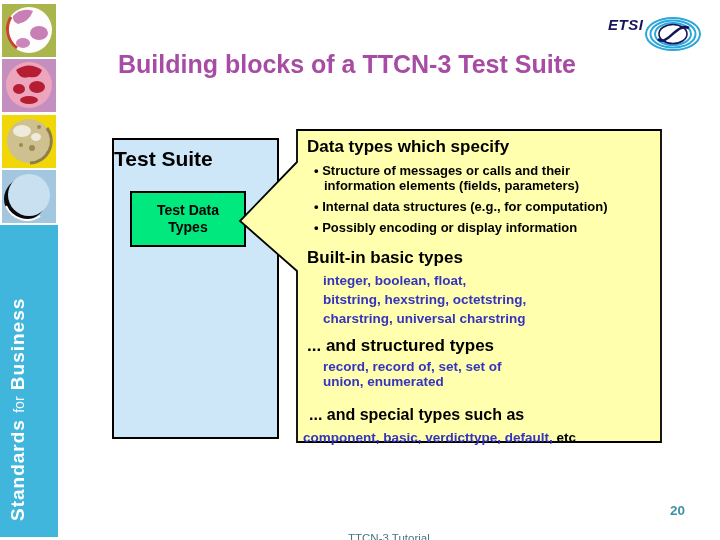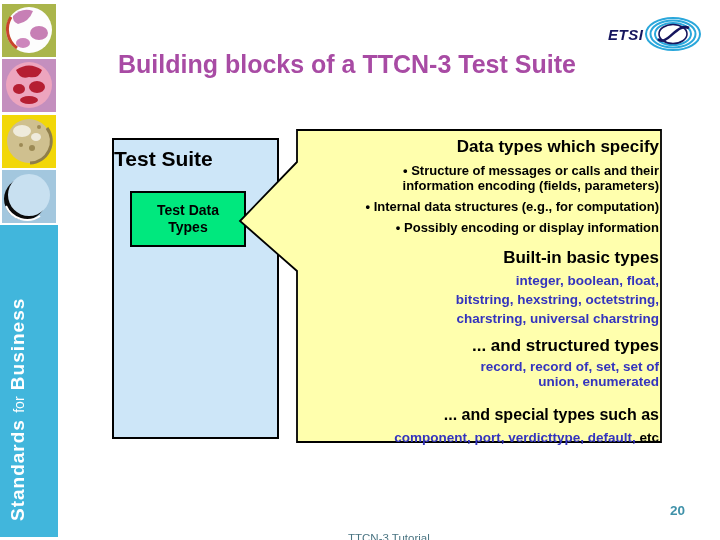--- a/index.html
+++ b/index.html
@@ -21,21 +21,21 @@
     white-space:nowrap;
   }
   .tagline .for{font-size:14px;font-weight:normal;letter-spacing:0;}
   
   .title{
     position:absolute;left:118px;top:50px;
     font-size:25px;font-weight:bold;color:var(--purple,#A84BA4);
     white-space:nowrap;
   }
   .logo{
-    position:absolute;left:608px;top:16px;display:flex;align-items:center;gap:1px;
+    position:absolute;left:608px;top:16px;display:flex;align-items:flex-start;gap:1px;
   }
   .logo .etsi-text{
     font-size:15px;font-weight:bold;font-style:italic;
     color:var(--navy,#16165E);letter-spacing:0.5px;
   }
   
   .suite-box{
     position:absolute;left:112px;top:138px;width:163px;height:297px;
     background:var(--lightblue,#CDE6F8);border:2px solid #000;
   }
@@ -44,21 +44,21 @@
   }
   .green-box{
     position:absolute;left:130px;top:191px;width:112px;height:52px;
     background:var(--green,#00E87E);border:2px solid #000;
     display:flex;align-items:center;justify-content:center;
     font-size:14px;font-weight:bold;color:#000;text-align:center;line-height:1.2;
   }
   
   .callout-svg{position:absolute;left:0;top:0;width:720px;height:540px;pointer-events:none;}
   .callout-content{
-    position:absolute;left:299px;top:131px;width:360px;height:399px;color:#000;text-align:right;
+    position:absolute;left:299px;top:131px;width:360px;height:399px;color:#000;
   }
   .co-heading{font-size:17px;font-weight:bold;margin:6px 0 6px 8px;}
   .co-bullets{margin-left:8px;}
   .bullet{
     font-size:13px;font-weight:bold;line-height:15px;margin-bottom:6px;
     padding-left:17px;text-indent:-10px;
   }
   .sec-heading{font-size:17px;font-weight:bold;margin:13px 0 3px 8px;}
   .sec-heading.structured{margin-top:8px;}
   .sec-heading.special{font-size:16px;margin-top:17px;margin-left:10px;}
@@ -162,21 +162,21 @@
     <path d="M297,162 L240,221 L297,271 L297,442 L661,442 L661,130 L297,130 Z" style="fill:var(--yellow,#FFFFAD);stroke:#000;stroke-width:1.8"></path>
   </svg>
 
   <div class="callout-content">
     <div class="co-heading">Data types which specify</div>
 
     <div class="co-bullets">
       <div class="bullet">
         <span>•</span>
         <span>Structure of messages or calls and their</span><br>
-        <span>information encoding (fields, parameters)</span>
+        <span>information elements (fields, parameters)</span>
       </div>
       <div class="bullet">
         <span>•</span>
         <span>Internal data structures (e.g., for computation)</span>
       </div>
       <div class="bullet">
         <span>•</span>
         <span>Possibly encoding or display information</span>
       </div>
     </div>
@@ -189,21 +189,21 @@
     </div>
 
     <div class="sec-heading structured">... and structured types</div>
     <div class="blue-lines tight">
       <div>record, record of, set, set of</div>
       <div>union, enumerated</div>
     </div>
 
     <div class="sec-heading special">... and special types such as</div>
     <div class="special-line">
-      <span>component, port, verdicttype, default,</span>
+      <span>component, basic, verdicttype, default,</span>
       <span class="etc">etc</span>
     </div>
   </div>
 
   <div class="footer-title">TTCN-3 Tutorial</div>
   <div class="page-number">20</div>
 
 </div>
 
 </body></html>

